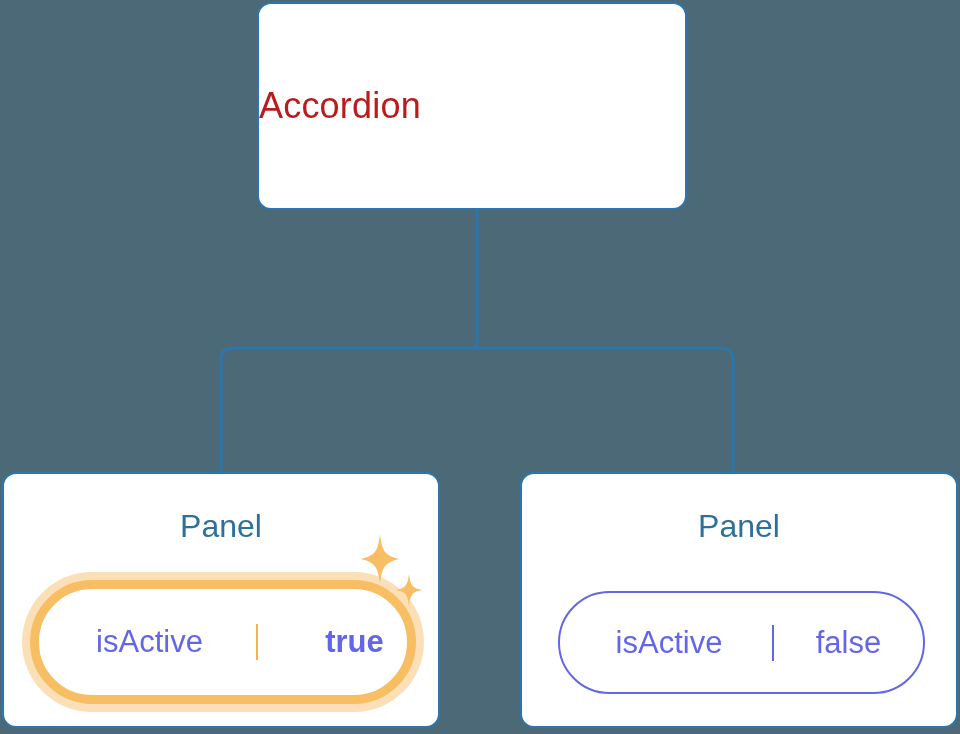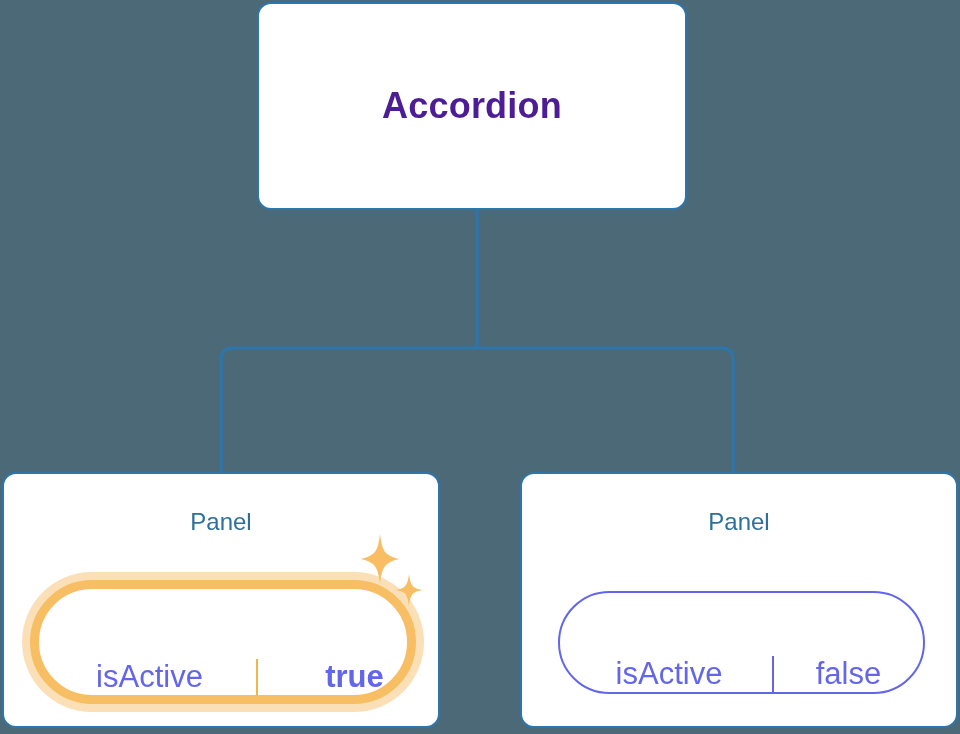--- a/index.html
+++ b/index.html
@@ -45,26 +45,25 @@
     top: 2px;
     width: 430px;
     height: 208px;
   }
 
   .root-title {
     position: absolute;
     left: 0;
     right: 0;
     top: 84px;
-    text-align: center;
+    text-align: left;
     font-size: 36px;
-    color: #4c1d95;
+    color: #b91c1c;
     letter-spacing: 0.2px;
     line-height: 1;
-    font-weight: bold;
   }
 
   #panel-card-0 {
     left: 2px;
     top: 472px;
     width: 438px;
     height: 256px;
   }
 
   #panel-card-1 {
@@ -73,30 +72,30 @@
     width: 438px;
     height: 256px;
   }
 
   .panel-title {
     position: absolute;
     left: 0;
     right: 0;
     top: 36px;
     text-align: center;
-    font-size: 24px;
+    font-size: 32px;
     color: #2D7099;
     line-height: 1;
   }
 
   
   .pill {
     position: absolute;
     display: flex;
-    align-items: flex-end;
+    align-items: center;
     box-sizing: border-box;
     background: #FFFFFF;
   }
 
   .pill-cell {
     display: flex;
     align-items: center;
     justify-content: center;
     box-sizing: border-box;
     white-space: nowrap;

